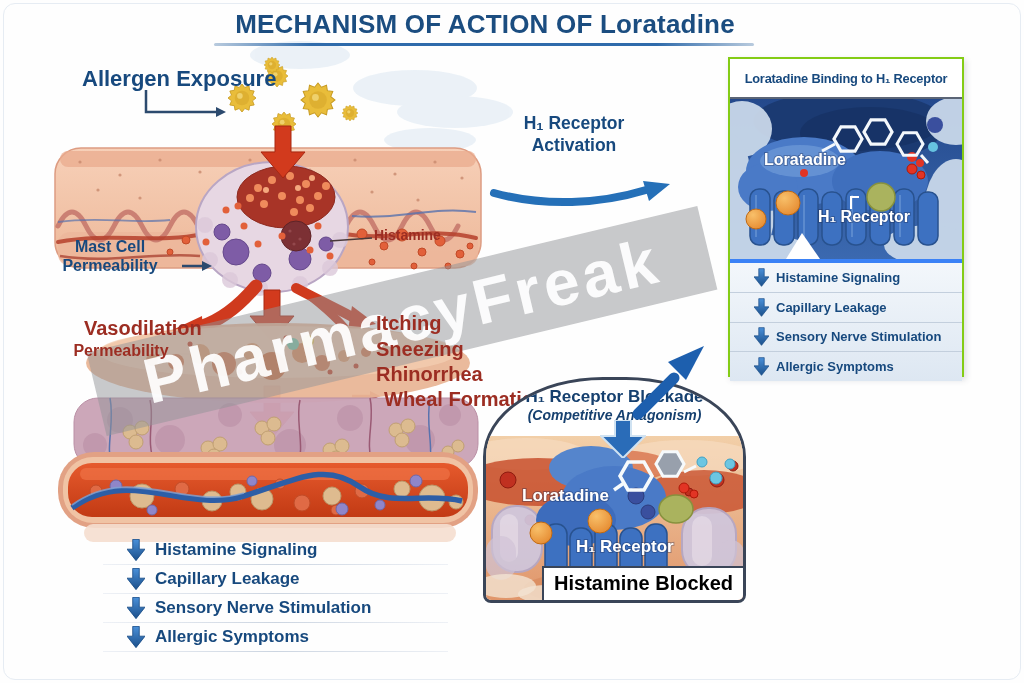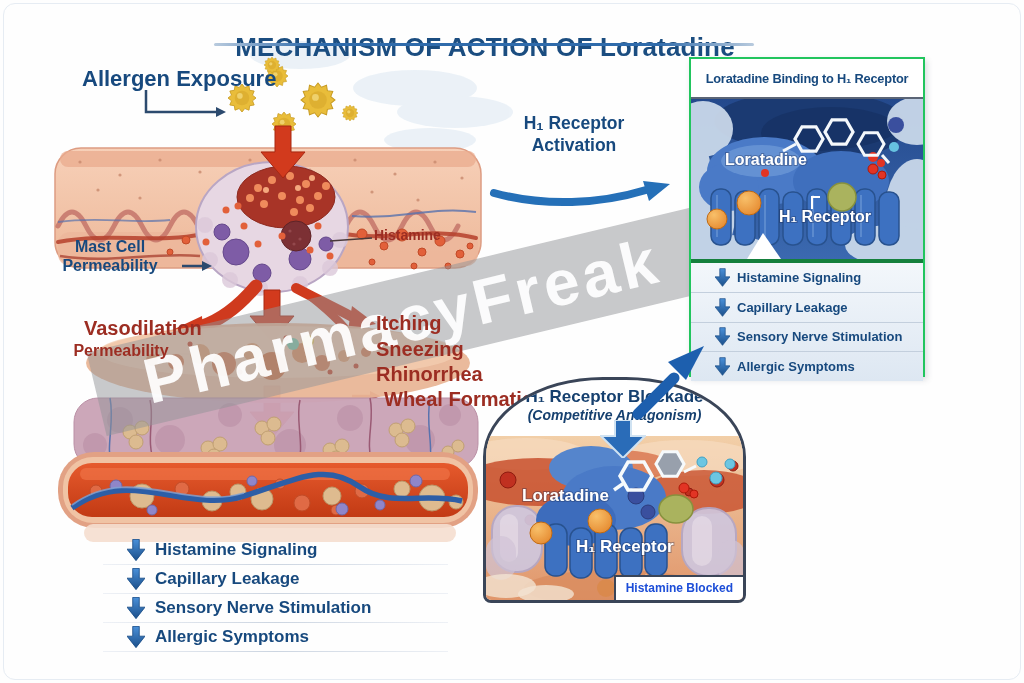--- a/index.html
+++ b/index.html
@@ -1,58 +1,58 @@
 <!DOCTYPE html>
 <html><head>
 <meta charset="utf-8">
 <style>
   html,body{margin:0;padding:0;background:#ffffff;}
   .canvas{position:relative;width:1024px;height:683px;background:#fefefe;overflow:hidden;
           font-family:"Liberation Sans",sans-serif;}
   .frame{position:absolute;inset:3px;border:1px solid #e6ecf3;border-radius:12px;z-index:0;}
   .title{position:absolute;left:205px;top:9px;width:560px;text-align:center;
-         font-size:26px;font-weight:bold;color:#1b4d80;letter-spacing:.2px;z-index:6;margin-top:23px;}
+         font-size:26px;font-weight:bold;color:#1b4d80;letter-spacing:.2px;z-index:6;}
   .title-rule{position:absolute;left:214px;top:43px;width:540px;height:3px;border-radius:2px;
          background:linear-gradient(to right,#b9cbde,#2f6bab 18%,#2f6bab 82%,#b9cbde);z-index:6;}
   .art{position:absolute;left:0;top:0;z-index:1;}
   .watermark{position:absolute;left:88px;top:278px;width:628px;height:86px;
          background:rgba(145,147,152,.5);transform:rotate(-13.5deg);
          display:flex;align-items:center;justify-content:center;
          font-size:64px;font-weight:bold;color:rgba(255,255,255,.93);letter-spacing:4px;z-index:3;}
   .lblB{position:absolute;color:#17497e;font-weight:bold;z-index:5;}
   .lblR{position:absolute;color:#9c2d22;font-weight:bold;font-size:20px;z-index:5;}
   .two-line{text-align:center;line-height:1.18;}
   
   .outcomes{position:absolute;left:103px;top:536px;width:345px;z-index:5;}
   .outcomes .row{display:flex;align-items:center;gap:10px;height:28px;padding-left:24px;
          border-bottom:1px solid;border-image:linear-gradient(to right,#eef1f6,#ccd5e1,#eef1f6) 1;}
   .outcomes .row span{font-size:17px;font-weight:bold;color:#17497e;}
   .dn{flex:0 0 auto;}
   
-  .binding-panel{position:absolute;left:689px;top:57px;width:236px;height:320px;background:#15803d;
-         border:2px solid #22c55e;box-sizing:border-box;z-index:7;box-shadow:2px 3px 6px rgba(60,70,90,.18);}
+  .binding-panel{position:absolute;left:728px;top:57px;width:236px;height:320px;background:#3b82f6;
+         border:2px solid #84cc16;box-sizing:border-box;z-index:7;box-shadow:2px 3px 6px rgba(60,70,90,.18);}
   .binding-panel .hdr{height:38px;display:flex;align-items:center;justify-content:center;
          border-bottom:2px solid #5b6576;font-size:12.8px;font-weight:bold;color:#17497e;
          letter-spacing:-.2px;background:#fff;}
   .binding-panel .plist{height:118px;background:linear-gradient(#f3f7fb,#dde7f2);
          display:flex;flex-direction:column;}
   .binding-panel .prow{flex:1;display:flex;align-items:center;gap:7px;padding-left:24px;
          border-bottom:1px solid #c3cfdd;}
   .binding-panel .prow:last-child{border-bottom:none;}
   .binding-panel .prow span{font-size:13px;font-weight:bold;color:#17497e;}
   
   .blockade-panel{position:absolute;left:483px;top:377px;width:263px;height:226px;background:#fff;
          border:3px solid #3a4558;border-radius:120px 120px 8px 8px / 80px 80px 8px 8px;
          box-sizing:border-box;overflow:hidden;z-index:7;}
   .blockade-panel .t1{margin-top:7px;text-align:center;font-size:17px;font-weight:bold;color:#16406f;}
   .blockade-panel .t2{text-align:center;font-size:14px;font-weight:bold;font-style:italic;color:#16406f;}
   .blockade-panel .fat-arrow{position:absolute;left:114px;top:40px;z-index:2;}
   .blockade-panel .bp-art{position:absolute;left:0;top:56px;z-index:1;}
   .blk-tag{position:absolute;right:0;bottom:0;z-index:3;background:#fff;border:2px solid #3a4558;
-         border-right:none;border-bottom:none;padding:4px 10px 5px;font-size:12px;font-weight:bold;color:#1d4ed8;}
+         border-right:none;border-bottom:none;padding:4px 10px 5px;font-size:20px;font-weight:bold;color:#000000;}
   .center-lbl{position:absolute;left:512px;top:113px;width:124px;text-align:center;line-height:1.25;
          font-size:17.5px;font-weight:bold;color:#17497e;z-index:5;}
   .connector{position:absolute;left:612px;top:318px;z-index:9;}
   svg text{font-family:"Liberation Sans",sans-serif;}
   .art-label{fill:#ffffff;font-weight:bold;paint-order:stroke;stroke:rgba(25,40,80,.35);stroke-width:2px;}
 </style>
 </head>
 <body>
 
 <div class="canvas">

